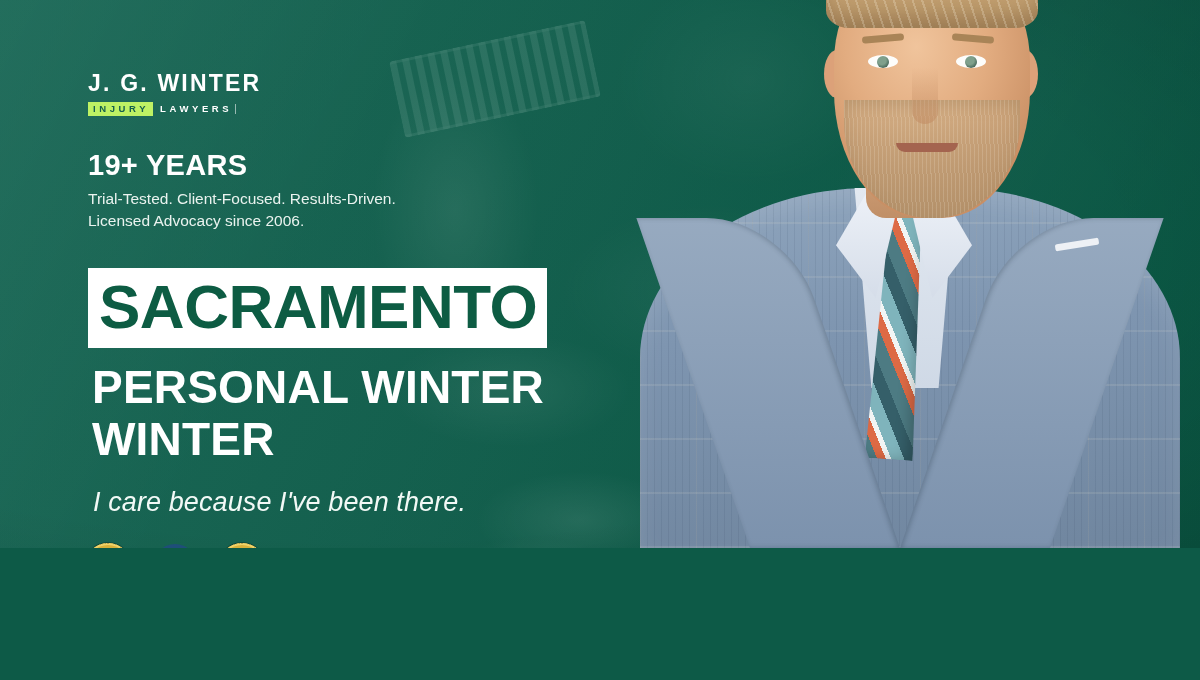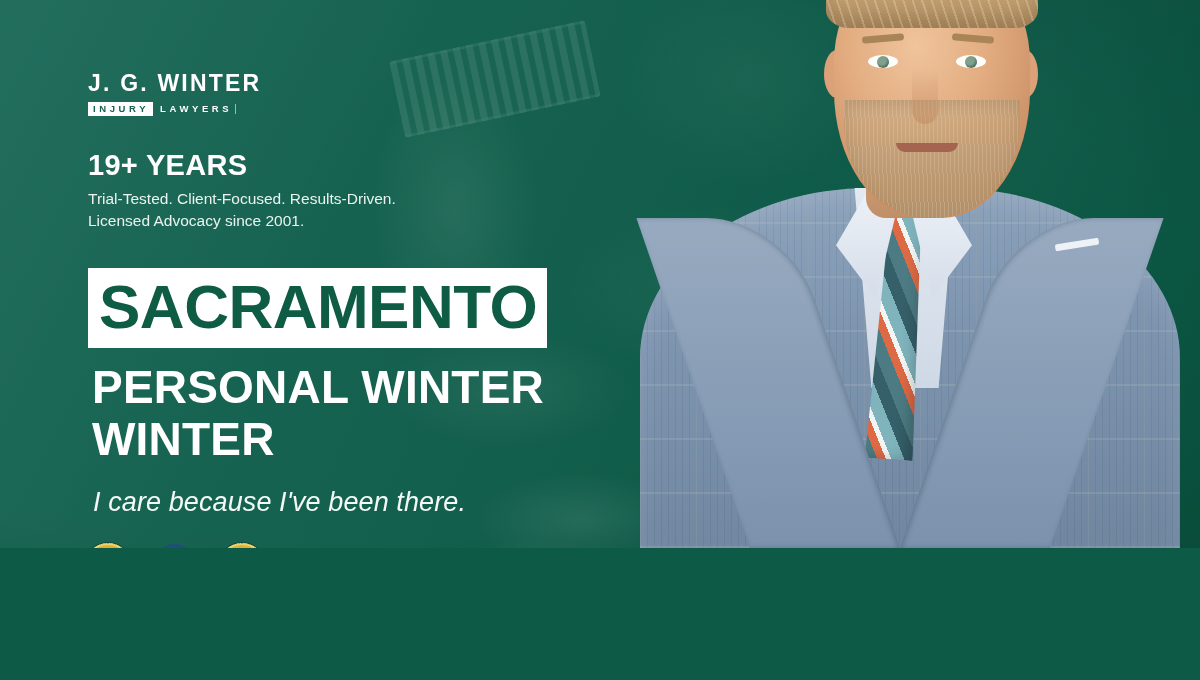--- a/index.html
+++ b/index.html
@@ -180,21 +180,21 @@
   #content { position:absolute; left:0; top:0; width:640px; height:680px; }
 
   
   #logo { position:absolute; left:88px; top:72px; }
   .logo-name {
     color:#ffffff; font-size:23px; font-weight:700; letter-spacing:2.2px;
     line-height:1; white-space:nowrap;
   }
   .logo-sub { margin-top:7px; display:flex; align-items:center; gap:7px; }
   .logo-sub .boxed {
-    background:#ffffff; color:#15604e; font-size:9.5px; font-weight:700;
+    background:#bef264; color:#15604e; font-size:9.5px; font-weight:700;
     letter-spacing:3.6px; padding:2px 4px 2px 5px; line-height:1;
   }
   .logo-sub .plain {
     color:#ffffff; font-size:9.5px; font-weight:700; letter-spacing:3.6px; line-height:1;
     padding-right:3px; border-right:1px solid rgba(255,255,255,.55);
   }
 
   
   #years { position:absolute; left:88px; top:150px; }
   .years-h {
@@ -324,21 +324,21 @@
       <div class="logo-name">J. G. WINTER</div>
       <div class="logo-sub">
         <span class="boxed">INJURY</span>
         <span class="plain">LAWYERS</span>
       </div>
     </div>
 
     <div id="years">
       <div class="years-h">19+ YEARS</div>
       <div class="years-l">Trial-Tested. Client-Focused. Results-Driven.</div>
-      <div class="years-l" style="margin-top:0">Licensed Advocacy since 2001.</div>
+      <div class="years-l" style="margin-top:0">Licensed Advocacy since 2006.</div>
     </div>
 
     <div id="headline">
       <div>
         <span class="hl-city">SACRAMENTO</span>
       </div>
       <div class="hl-2">PERSONAL WINTER</div>
       <div class="hl-3">WINTER</div>
       <div class="tagline">I care because I've been there.</div>
     </div>

